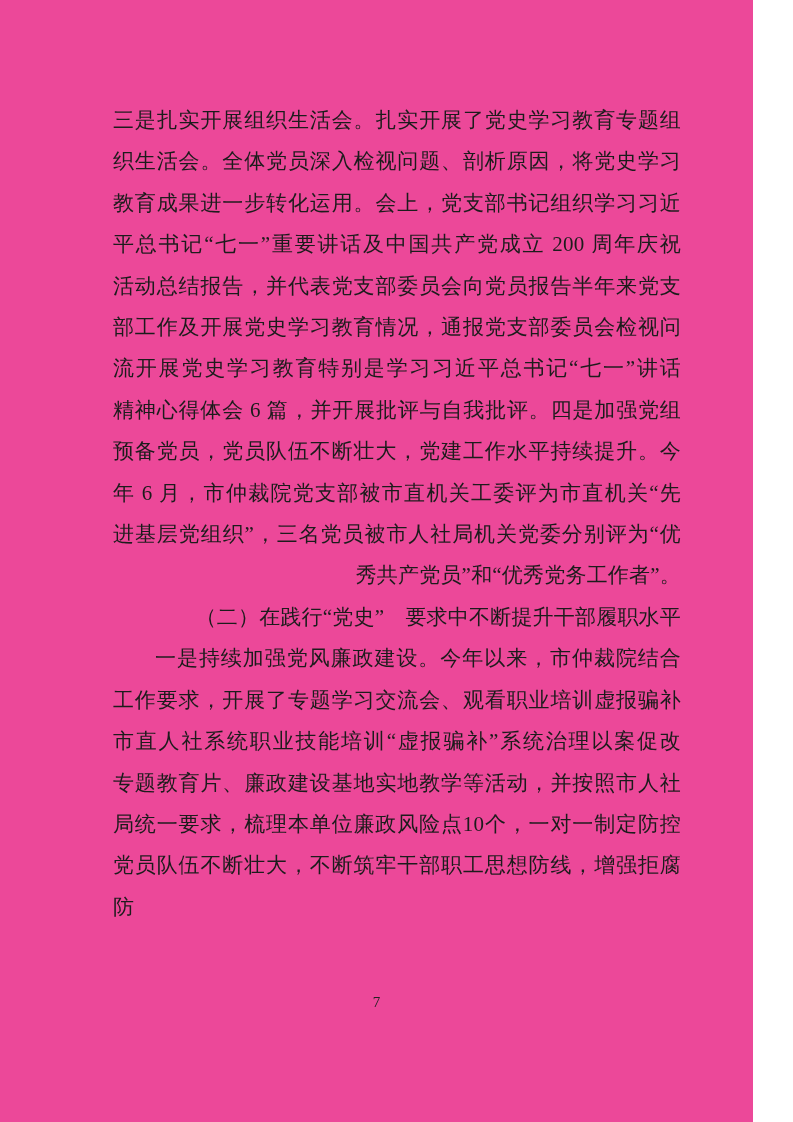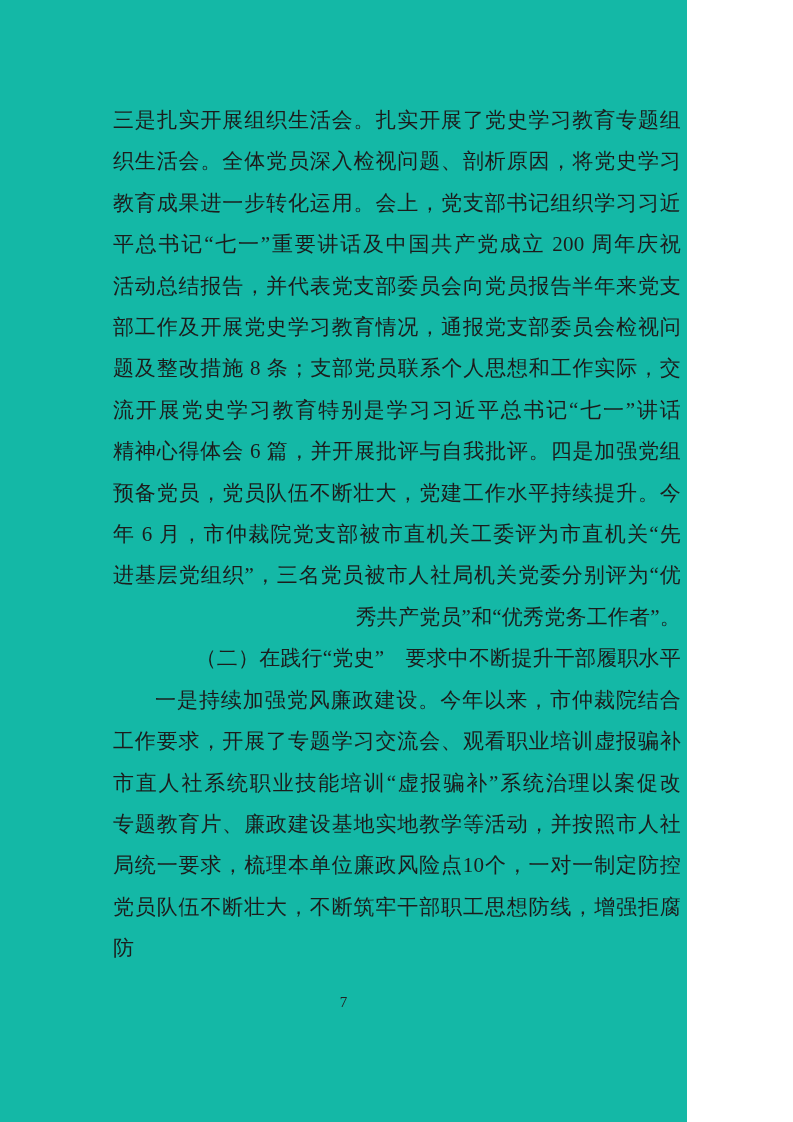--- a/index.html
+++ b/index.html
@@ -2,23 +2,23 @@
 <html><head>
 <meta charset="utf-8">
 <style>
   html, body {
     margin: 0;
     padding: 0;
     background: #ffffff;
   }
   .page {
     position: relative;
-    width: 687px;
+    width: 753px;
     height: 1122px;
-    background: #14b8a6;
+    background: #ec4899;
     overflow: hidden;
     font-family: "Liberation Serif", "DejaVu Serif", serif;
     color: #1c1c1c;
   }
   .text-body {
     position: absolute;
     left: 113px;
     top: 100px;
     width: 568px;
   }
@@ -55,21 +55,20 @@
 <body>
 
 <div class="page">
   <div class="text-body">
       <div class="line body full">三是扎实开展组织生活会。扎实开展了党史学习教育专题组</div>
       <div class="line body full">织生活会。全体党员深入检视问题、剖析原因，将党史学习</div>
       <div class="line body full">教育成果进一步转化运用。会上，党支部书记组织学习习近</div>
       <div class="line body full">平总书记“七一”重要讲话及中国共产党成立 200 周年庆祝</div>
       <div class="line body full">活动总结报告，并代表党支部委员会向党员报告半年来党支</div>
       <div class="line body full">部工作及开展党史学习教育情况，通报党支部委员会检视问</div>
-      <div class="line body full">题及整改措施 8 条；支部党员联系个人思想和工作实际，交</div>
       <div class="line body full">流开展党史学习教育特别是学习习近平总书记“七一”讲话</div>
       <div class="line body full">精神心得体会 6 篇，并开展批评与自我批评。四是加强党组</div>
       <div class="line body full">预备党员，党员队伍不断壮大，党建工作水平持续提升。今</div>
       <div class="line body full">年 6 月，市仲裁院党支部被市直机关工委评为市直机关“先</div>
       <div class="line body full">进基层党组织”，三名党员被市人社局机关党委分别评为“优</div>
       <div class="line body">秀共产党员”和“优秀党务工作者”。</div>
       <div class="line heading indent">（二）在践行“党史”　要求中不断提升干部履职水平</div>
       <div class="line body indent full">一是持续加强党风廉政建设。今年以来，市仲裁院结合</div>
       <div class="line body full">工作要求，开展了专题学习交流会、观看职业培训虚报骗补</div>
       <div class="line body full">市直人社系统职业技能培训“虚报骗补”系统治理以案促改</div>

